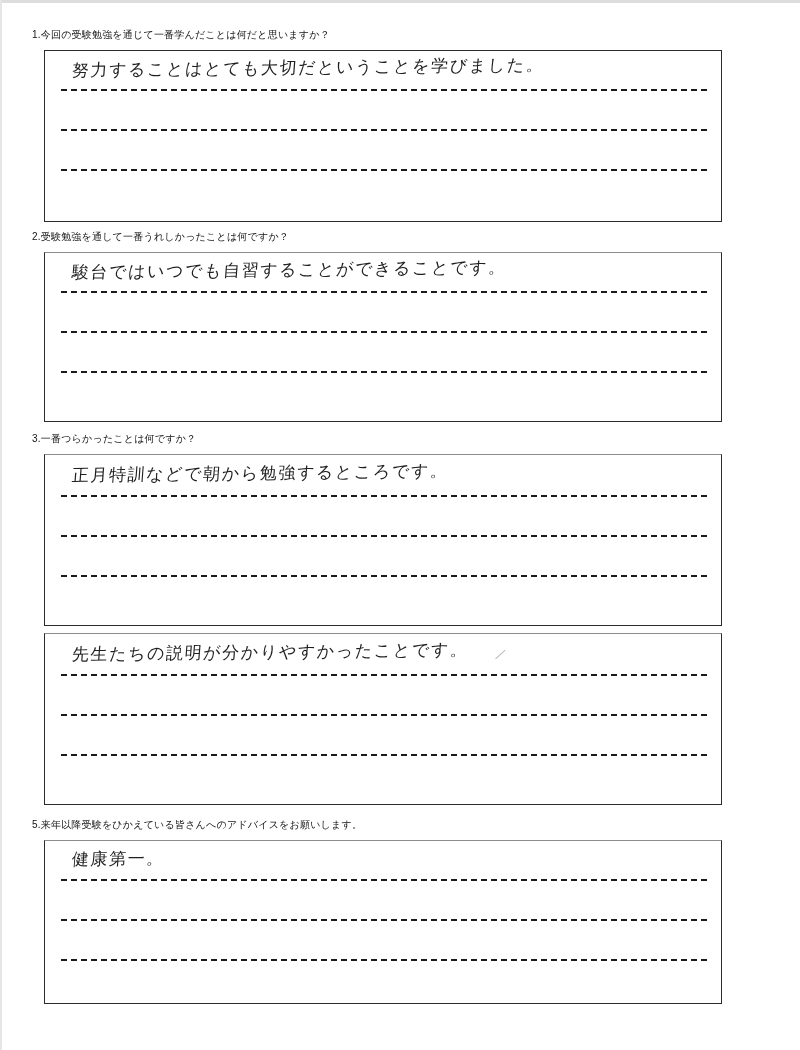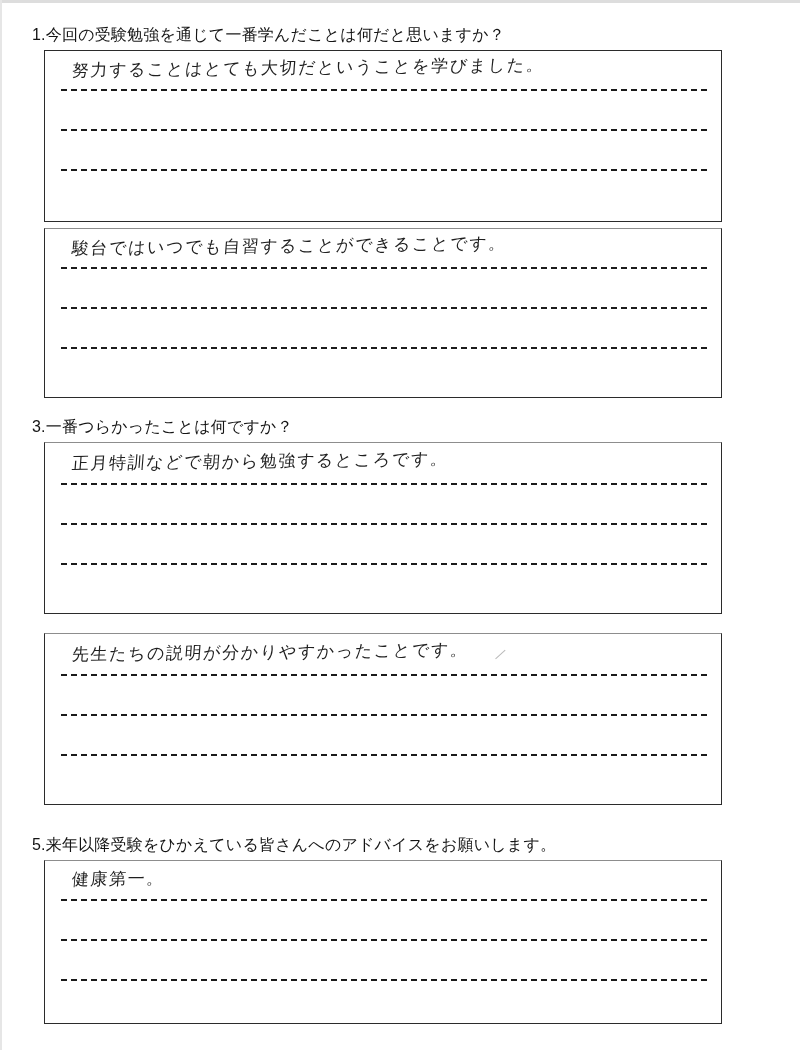--- a/index.html
+++ b/index.html
@@ -40,21 +40,21 @@
     height: 1050px;
   }
 
   .qblock {
     position: absolute;
     left: 30px;
     width: 740px;
   }
 
   .qlabel {
-    font-size: 16px;
+    font-size: 10px;
     line-height: 18px;
     letter-spacing: 0.2px;
     color: #141414;
     white-space: nowrap;
     margin: 0 0 6px 2px;
     font-weight: 400;
   }
 
   .answerbox {
     position: relative;
@@ -110,49 +110,50 @@
     <div class="qlabel">1.今回の受験勉強を通じて一番学んだことは何だと思いますか？</div>
     <div class="answerbox" style="height:172px;">
       <div class="handwriting" style="top:8px;">努力することはとても大切だということを学びました。</div>
       <div class="ruleline" style="top:38px;"></div>
       <div class="ruleline" style="top:78px;"></div>
       <div class="ruleline" style="top:118px;"></div>
     </div>
   </div>
 
   <div class="qblock" style="top:228px;">
+    <div class="qlabel">2.受験勉強を通して一番うれしかったことは何ですか？</div>
     <div class="answerbox soft-top" style="height:170px;">
       <div class="handwriting" style="top:8px;">駿台ではいつでも自習することができることです。</div>
       <div class="ruleline" style="top:38px;"></div>
       <div class="ruleline" style="top:78px;"></div>
       <div class="ruleline" style="top:118px;"></div>
     </div>
   </div>
 
-  <div class="qblock" style="top:418px;">
+  <div class="qblock" style="top:430px;">
     <div class="qlabel">3.一番つらかったことは何ですか？</div>
     <div class="answerbox soft-top" style="height:172px;">
       <div class="handwriting" style="top:9px;">正月特訓などで朝から勉強するところです。</div>
       <div class="ruleline" style="top:40px;"></div>
       <div class="ruleline" style="top:80px;"></div>
       <div class="ruleline" style="top:120px;"></div>
     </div>
   </div>
 
   <div class="qblock" style="top:633px;">
     <div class="answerbox soft-top" style="height:172px;">
       <div class="handwriting" style="top:9px;">先生たちの説明が分かりやすかったことです。</div>
       <div class="hw-stray" style="top:20px; left:449px;"></div>
       <div class="ruleline" style="top:40px;"></div>
       <div class="ruleline" style="top:80px;"></div>
       <div class="ruleline" style="top:120px;"></div>
     </div>
   </div>
 
-  <div class="qblock" style="top:836px;">
+  <div class="qblock" style="top:816px;">
     <div class="qlabel">5.来年以降受験をひかえている皆さんへのアドバイスをお願いします。</div>
     <div class="answerbox soft-top" style="height:164px;">
       <div class="handwriting" style="top:7px;">健康第一。</div>
       <div class="ruleline" style="top:38px;"></div>
       <div class="ruleline" style="top:78px;"></div>
       <div class="ruleline" style="top:118px;"></div>
     </div>
   </div>
 
 </div>

